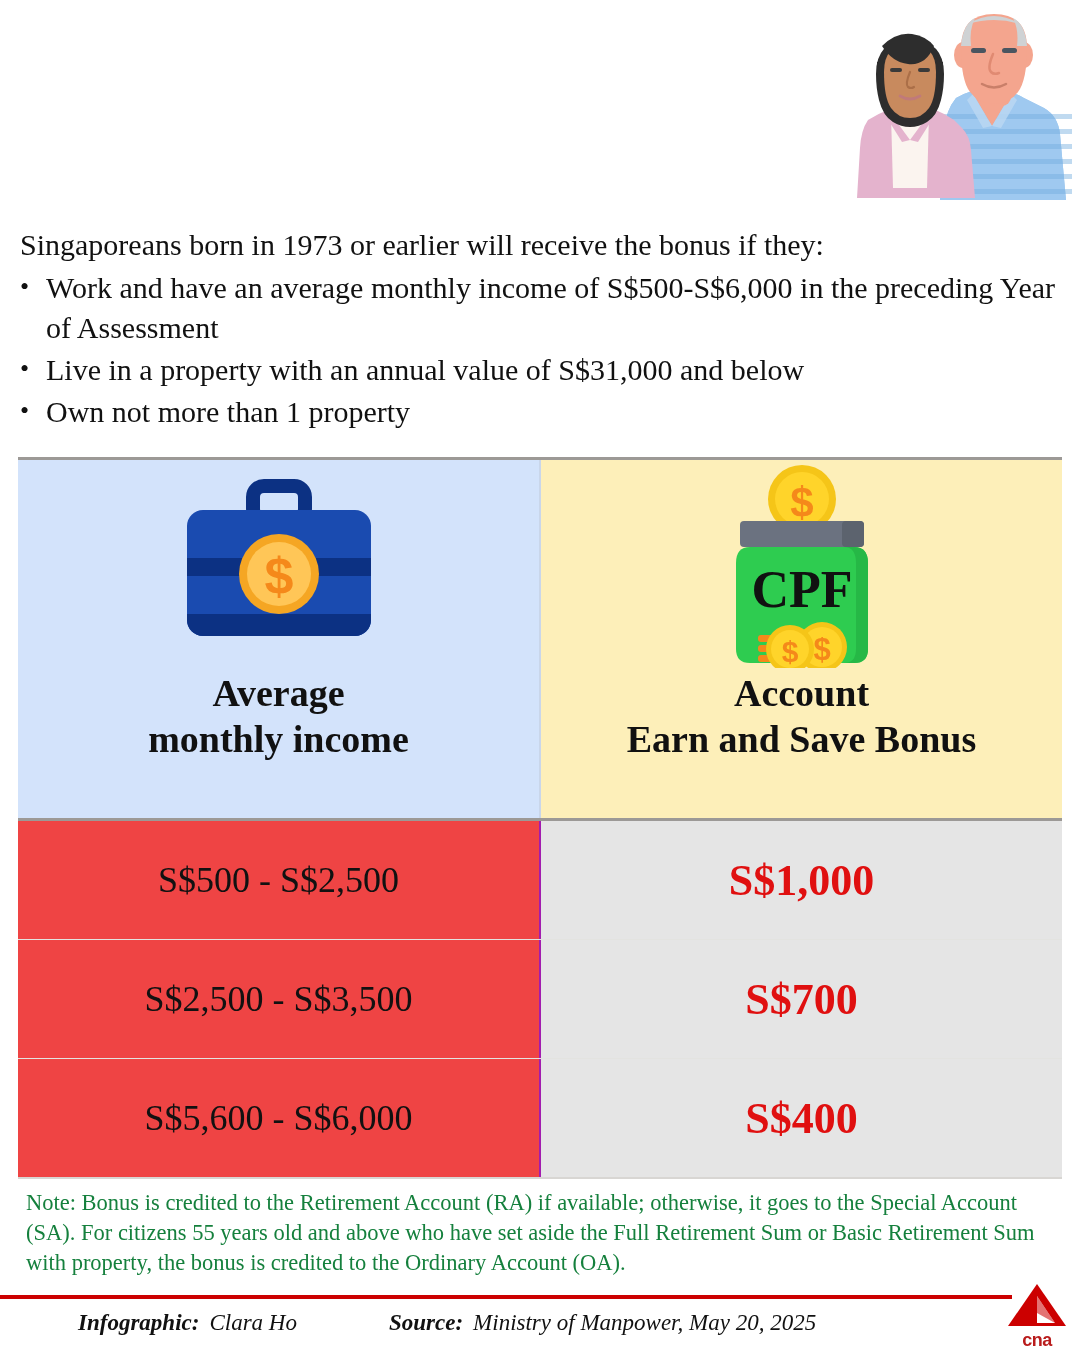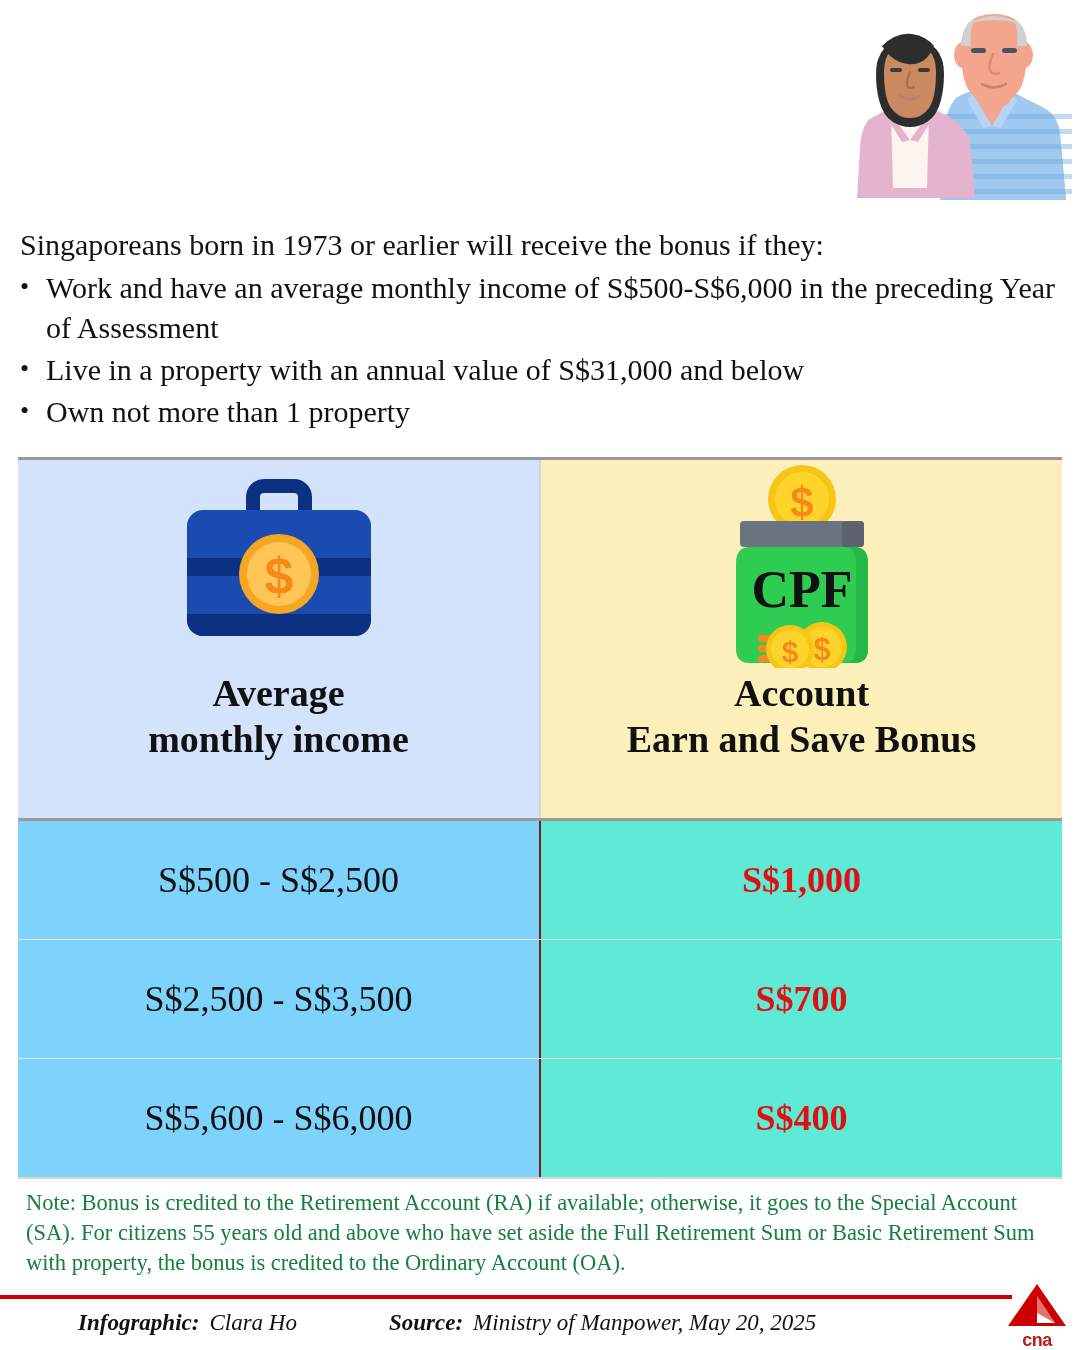--- a/index.html
+++ b/index.html
@@ -69,29 +69,29 @@
   .head-icon { height: 210px; display: flex; align-items: center; justify-content: center; }
   .head-label {
     font-size: 38px; font-weight: 700; line-height: 1.22;
     color: #111; text-align: center;
   }
   .sep { height: 3px; background: #9c9996; width: 1044px; }
 
   .tbody .trow { border-bottom: 1px solid #e3e3e0; }
   .tbody .trow:last-child { border-bottom: none; }
   .tbody .cell-l {
-    background: #7dd3fc; height: 118px;
+    background: #ef4444; height: 118px;
     display: flex; align-items: center; justify-content: center;
-    border-right: 2px solid #7f1d1d;
+    border-right: 2px solid #a21caf;
     font-size: 36px; color: #111;
   }
   .tbody .cell-r {
-    background: #5eead4; height: 118px;
+    background: #e5e5e5; height: 118px;
     display: flex; align-items: center; justify-content: center;
-    font-size: 36px; font-weight: 700; color: #e01010;
+    font-size: 44px; font-weight: 700; color: #e01010;
   }
 
   
   .note {
     position: absolute; left: 26px; top: 1188px; width: 1020px;
     font-size: 22.5px; line-height: 1.33; color: #15803d;
   }
 
   
   .rule {

